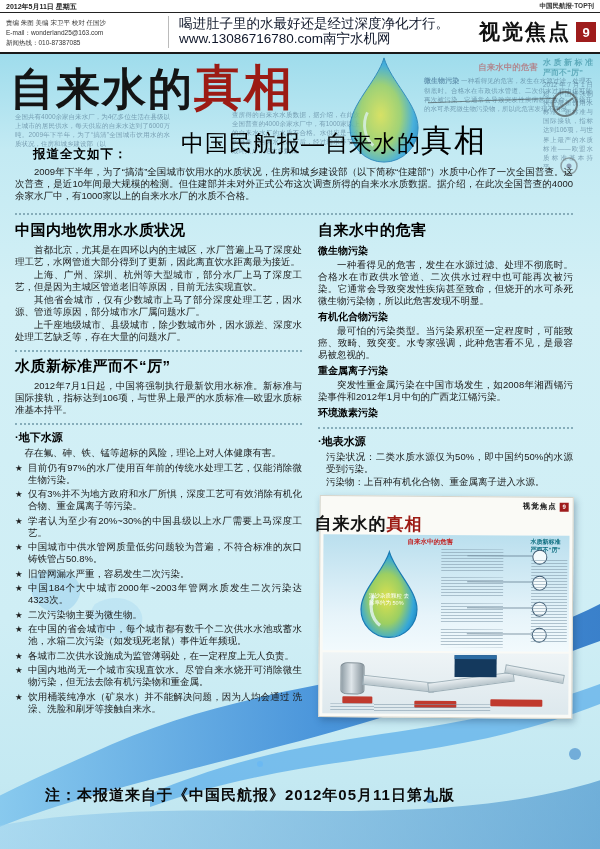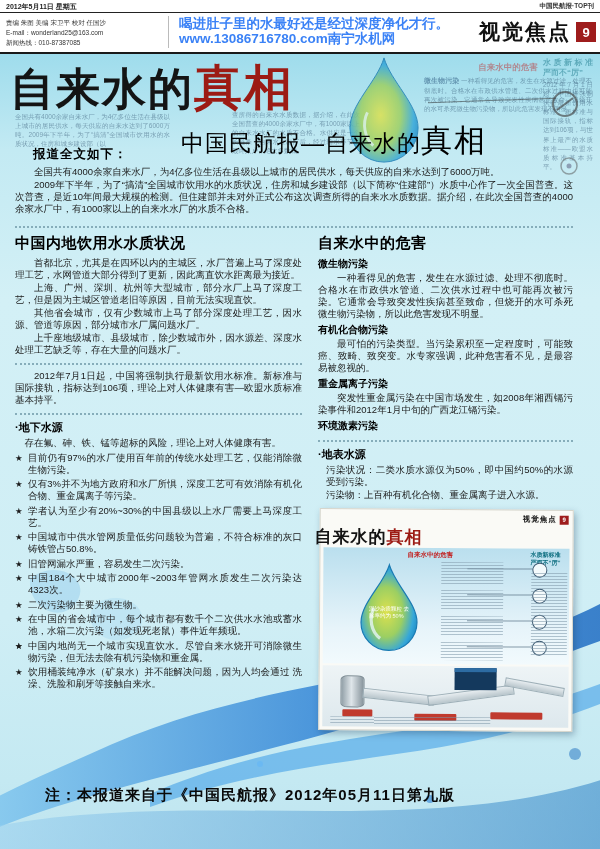--- a/index.html
+++ b/index.html
@@ -7,21 +7,21 @@
     font-family:"Liberation Sans","DejaVu Sans",sans-serif;
     background:linear-gradient(180deg,#9edcec 52px,#c3eaf3 150px,#d3f0f6 300px,#cfeef5 620px,#c4e9f2 780px,#bfe4ef 849px);}
   
   .hdr{position:absolute;left:0;top:0;width:600px;height:52px;background:#fff;z-index:6;border-bottom:2px solid #1a1a1a;}
   .hdr-top{display:flex;justify-content:space-between;align-items:center;height:11px;padding:1px 6px 0 6px;border-bottom:1px solid #222;}
   .hdr-date{font-size:7px;font-weight:700;color:#222;}
   .hdr-mast{font-size:6.5px;font-weight:700;color:#333;}
   .hdr-main{display:flex;align-items:center;height:38px;}
   .hdr-info{width:158px;padding:2px 4px 0 6px;border-right:1px solid #bbb;line-height:1.55;}
   .hdr-info div{font-size:6.5px;color:#333;white-space:nowrap;overflow:hidden;}
-  .hdr-banner{flex:1;padding:0 4px 0 10px;font-size:13.5px;font-weight:700;color:#3b82f6;letter-spacing:0;line-height:1.1;}
+  .hdr-banner{flex:1;padding:0 4px 0 10px;font-size:13.5px;font-weight:400;color:#0f172a;letter-spacing:0;line-height:1.1;}
   .hdr-section{font-size:21px;font-weight:900;color:#111;letter-spacing:2px;white-space:nowrap;}
   .hdr-pageno{width:20px;height:20px;margin:0 4px 0 5px;background:#9e1c1c;color:#fff;font-size:13px;font-weight:900;
     display:flex;align-items:center;justify-content:center;}
   
   .hero{position:absolute;left:0;top:52px;width:600px;height:110px;z-index:2;}
   .big-title{position:absolute;left:10px;top:4px;margin:0;font-size:44px;font-weight:900;color:#141414;letter-spacing:2px;white-space:nowrap;}
   .big-title .red{color:#9c1b14;font-size:48px;}
   .fade-block{position:absolute;font-size:6.5px;line-height:1.4;color:#1d3e5e;opacity:.45;text-align:justify;}
   .fade-red-head{font-size:8.5px;font-weight:800;color:#c01f1f;text-align:center;margin-bottom:2px;}
   .fade-sub{font-size:7px;font-weight:800;color:#123c68;}
@@ -129,50 +129,50 @@
       <circle cx="10" cy="10" r="2.5" fill="#557"></circle>
     </svg>
 
     <h1 class="big-title"><span>自来水的</span><span class="red">真相</span></h1>
 
     <div class="overlay-title"><span>中国民航报—自来水的</span><span class="overlay-em">真相</span></div>
   </section>
 
   <main class="content">
     <div class="lede-label">报道全文如下：</div>
-    <p class="para">全国共有4000余家自来水厂，为4亿多位生活在县级以上城市的居民供水，每天供应的自来水达到了6000万吨。</p>
     <p class="para">2009年下半年，为了“搞清”全国城市饮用水的水质状况，住房和城乡建设部（以下简称“住建部”）水质中心作了一次全国普查。这次普查，是近10年间最大规模的检测。但住建部并未对外正式公布这次调查所得的自来水水质数据。据介绍，在此次全国普查的4000余家水厂中，有1000家以上的自来水水厂的水质不合格。</p>
 
     <div class="columns">
 
       <div class="col-left">
         <h2 class="sec-h2">中国内地饮用水水质状况</h2>
         <p class="para">首都北京，尤其是在四环以内的主城区，水厂普遍上马了深度处理工艺，水网管道大部分得到了更新，因此离直饮水距离最为接近。</p>
         <p class="para">上海、广州、深圳、杭州等大型城市，部分水厂上马了深度工艺，但是因为主城区管道老旧等原因，目前无法实现直饮。</p>
         <p class="para">其他省会城市，仅有少数城市上马了部分深度处理工艺，因水源、管道等原因，部分城市水厂属问题水厂。</p>
         <p class="para">上千座地级城市、县级城市，除少数城市外，因水源差、深度水处理工艺缺乏等，存在大量的问题水厂。</p>
 
         <div class="divider"></div>
 
-        <p class="para">2012年7月1日起，中国将强制执行最新饮用水标准。新标准与国际接轨，指标达到106项，理论上对人体健康有害—欧盟水质标准基本持平。</p>
+        <h2 class="sec-h2">水质新标准严而不“厉”</h2>
+        <p class="para">2012年7月1日起，中国将强制执行最新饮用水标准。新标准与国际接轨，指标达到106项，与世界上最严的水质标准—欧盟水质标准基本持平。</p>
 
         <div class="divider"></div>
 
         <h3 class="sec-h3">·地下水源</h3>
         <p class="para" style="text-indent:1em;">存在氟、砷、铁、锰等超标的风险，理论上对人体健康有害。</p>
 
         <div class="bullet"><span class="star">★</span><span>目前仍有97%的水厂使用百年前的传统水处理工艺，仅能消除微生物污染。</span></div>
         <div class="bullet"><span class="star">★</span><span>仅有3%并不为地方政府和水厂所惧，深度工艺可有效消除有机化合物、重金属离子等污染。</span></div>
         <div class="bullet"><span class="star">★</span><span>学者认为至少有20%~30%的中国县级以上水厂需要上马深度工艺。</span></div>
         <div class="bullet"><span class="star">★</span><span>中国城市中供水管网质量低劣问题较为普遍，不符合标准的灰口铸铁管占50.8%。</span></div>
         <div class="bullet"><span class="star">★</span><span>旧管网漏水严重，容易发生二次污染。</span></div>
         <div class="bullet"><span class="star">★</span><span>中国184个大中城市2000年~2003年管网水质发生二次污染达4323次。</span></div>
         <div class="bullet"><span class="star">★</span><span>二次污染物主要为微生物。</span></div>
         <div class="bullet"><span class="star">★</span><span>在中国的省会城市中，每个城市都有数千个二次供水水池或蓄水池，水箱二次污染（如发现死老鼠）事件近年频现。</span></div>
-        <div class="bullet"><span class="star">★</span></div>
+        <div class="bullet"><span class="star">★</span><span>各城市二次供水设施成为监管薄弱处，在一定程度上无人负责。</span></div>
         <div class="bullet"><span class="star">★</span><span>中国内地尚无一个城市实现直饮水。尽管自来水烧开可消除微生物污染，但无法去除有机污染物和重金属。</span></div>
         <div class="bullet"><span class="star">★</span><span>饮用桶装纯净水（矿泉水）并不能解决问题，因为人均会通过 洗澡、洗脸和刷牙等接触自来水。</span></div>
       </div>
 
       <div class="col-right">
         <h2 class="sec-h2">自来水中的危害</h2>
 
         <h4 class="sec-h4">微生物污染</h4>
         <p class="para">一种看得见的危害，发生在水源过滤、处理不彻底时。合格水在市政供水管道、二次供水过程中也可能再次被污染。它通常会导致突发性疾病甚至致命，但烧开的水可杀死微生物污染物，所以此危害发现不明显。</p>
         <h4 class="sec-h4">有机化合物污染</h4>

